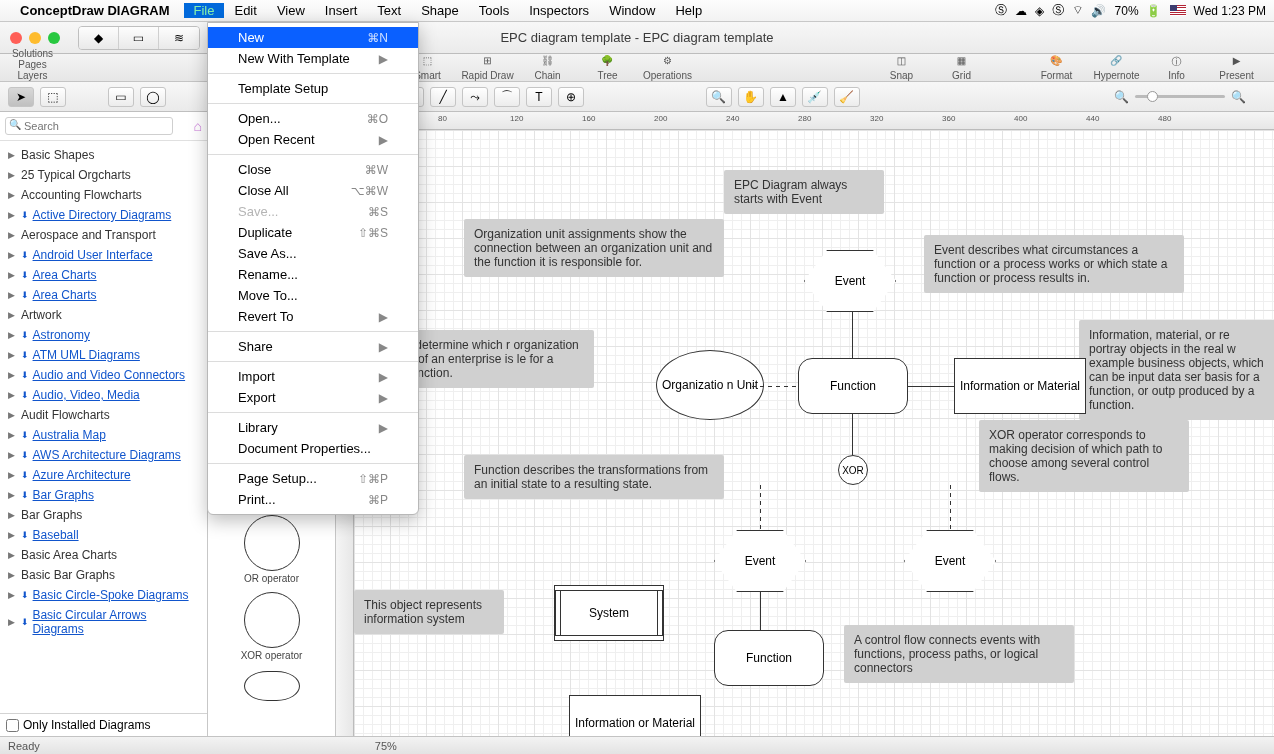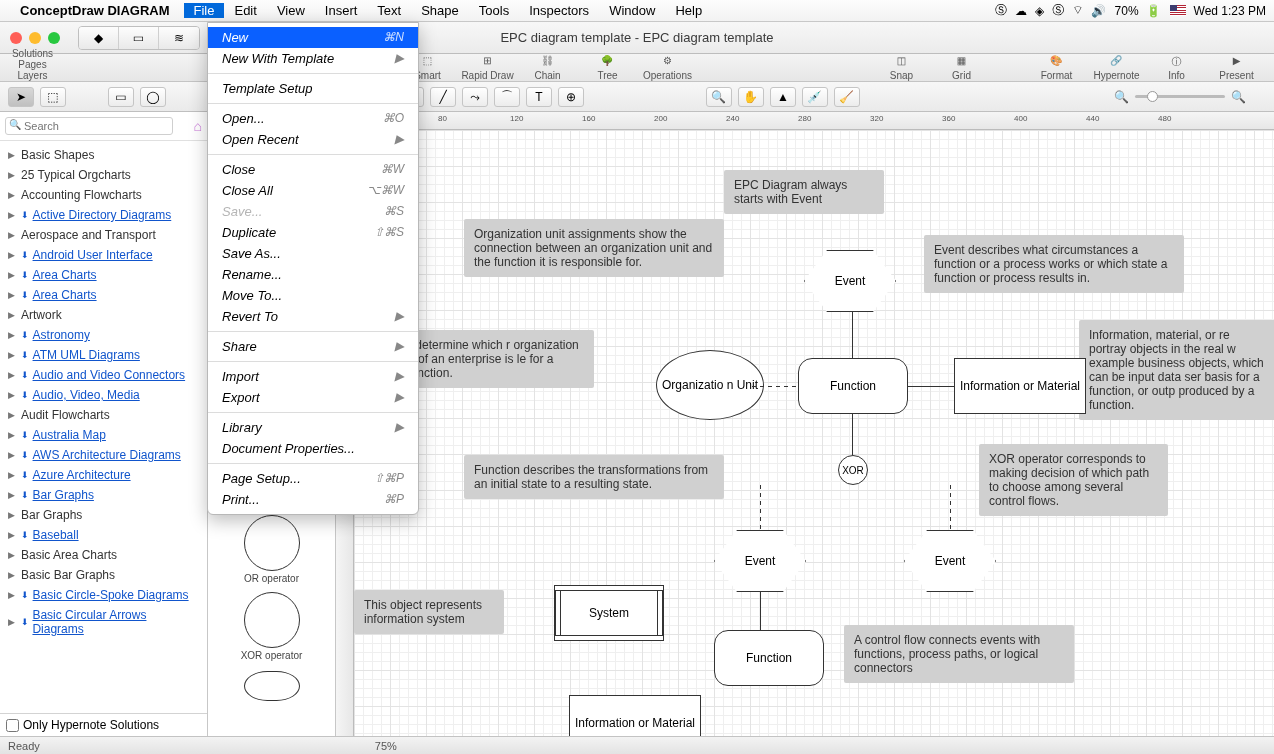--- a/index.html
+++ b/index.html
@@ -3,21 +3,21 @@
 <meta charset="utf-8">
 <style>
 * { margin:0; padding:0; box-sizing:border-box; font-family:-apple-system,"Helvetica Neue",Arial,sans-serif; }
 body { width:1274px; height:754px; overflow:hidden; background:#f0f0f0; font-size:12px; color:#000; }
 
 
 .menubar { height:22px; background:linear-gradient(#fdfdfd,#f2f2f2); display:flex; align-items:center; padding:0 8px; border-bottom:1px solid #c8c8c8; font-size:13px; }
 .menubar .apple { margin-right:12px; font-size:14px; }
 .menubar .app-name { font-weight:700; margin-right:14px; }
 .menubar .m { padding:0 10px; height:22px; line-height:22px; cursor:default; }
-.menubar .m.active { background:#0169db; color:#ffffff; }
+.menubar .m.active { background:#0169db; color:#86efac; }
 .menubar .right { margin-left:auto; display:flex; align-items:center; gap:8px; }
 .menubar .right span { font-size:12px; }
 .flag { display:inline-block; width:16px; height:11px; background:linear-gradient(#b22234 0 8%,#fff 8% 16%,#b22234 16% 24%,#fff 24% 32%,#b22234 32% 40%,#fff 40% 48%,#b22234 48% 56%,#fff 56% 64%,#b22234 64% 72%,#fff 72% 80%,#b22234 80% 88%,#fff 88% 100%); position:relative; }
 .flag::before{content:"";position:absolute;left:0;top:0;width:7px;height:6px;background:#3c3b6e;}
 
 
 .titlebar { height:32px; display:flex; align-items:center; background:linear-gradient(#f7f7f7,#ebebeb); border-bottom:1px solid #bdbdbd; }
 .traffic { display:flex; gap:7px; padding-left:10px; }
 .traffic span{ width:12px; height:12px; border-radius:50%; display:inline-block; }
 .tl-close{background:#ff5f57;} .tl-min{background:#febc2e;} .tl-max{background:#28c840;}
@@ -84,21 +84,21 @@
 .sys-inner::after{content:"";position:absolute;right:-5px;top:-1px;bottom:-1px;width:4px;border:1px solid #333;background:#fff;}
 .callout{ position:absolute; background:#d0d0d0; color:#333; padding:8px 10px; font-size:12px; border-radius:2px; max-width:260px; }
 .arrow{ position:absolute; background:#333; }
 .arrow.h{ height:1px; }
 .arrow.v{ width:1px; }
 .arrow.dashed{ background:repeating-linear-gradient(90deg,#333 0 4px,transparent 4px 8px); }
 .arrow.dashedv{ background:repeating-linear-gradient(#333 0 4px,transparent 4px 8px); }
 
 
 .dropdown{ position:absolute; left:207px; top:22px; width:212px; background:#fff; border:1px solid #b8b8b8; border-radius:0 0 6px 6px; box-shadow:0 6px 18px rgba(0,0,0,.25); font-size:13px; padding:4px 0; z-index:100; }
-.dropdown .mi{ padding:3px 14px; display:flex; align-items:flex-start; justify-content:space-between; cursor:default;font-style:italic; }
+.dropdown .mi{ padding:3px 30px; display:flex; align-items:flex-end; justify-content:space-between; cursor:default; }
 .dropdown .mi.hl{ background:#0a60ff; color:#fff; }
 .dropdown .mi.disabled{ color:#b5b5b5; }
 .dropdown hr{ border:none; border-top:1px solid #dcdcdc; margin:4px 0; }
 .dropdown .sc{ color:#888; font-size:12px; }
 .dropdown .mi.hl .sc{ color:#cfe0ff; }
 
 
 .status{ height:18px; background:linear-gradient(#f3f3f3,#e3e3e3); border-top:1px solid #c3c3c3; font-size:11px; display:flex; align-items:center; padding:0 8px; color:#555; }
 .status .zoom{ margin-left:335px; }
 </style>
@@ -303,21 +303,21 @@
           <a>Basic Circle-Spoke Diagrams</a>
         </div>
         <div class="librow">
           <span class="tri">▶</span>
           <span style="color: rgb(17, 85, 204); font-size: 9px;">⬇</span>
           <a>Basic Circular Arrows Diagrams</a>
         </div>
       </div>
     <div class="only-installed">
       <input type="checkbox" style="">
-      <span>Only Hypernote Solutions</span>
+      <span>Only Installed Diagrams</span>
     </div>
   </div>
 
   <div class="palette">
     <div style="height:380px"></div>
     <div class="olabel">AND operator</div>
     <div class="round"></div>
     <div class="olabel">OR operator</div>
     <div class="round"></div>
     <div class="olabel">XOR operator</div>
@@ -347,21 +347,21 @@
         <span style="top: 328px;">200</span>
       </div>
     <div class="canvas">
 
       <div class="callout" style="left:370px; top:40px; width:160px">EPC Diagram always starts with Event</div>
       <div class="callout" style="left:110px; top:89px; width:290px">Organization unit assignments show the connection between an organization unit and the function it is responsible for.</div>
       <div class="callout" style="left:570px; top:105px; width:290px">Event describes what circumstances a function or a process works or which state a function or process results in.</div>
       <div class="callout" style="left:0px; top:200px; width:240px">tion units determine which r organization within the of an enterprise is le for a specific function.</div>
       <div class="callout" style="left:725px; top:190px; width:200px">Information, material, or re portray objects in the real w example business objects, which can be input data ser basis for a function, or outp produced by a function.</div>
       <div class="callout" style="left:110px; top:325px; width:280px">Function describes the transformations from an initial state to a resulting state.</div>
-      <div class="callout" style="left:625px; top:314px; width:189px">XOR operator corresponds to making decision of which path to choose among several control flows.</div>
+      <div class="callout" style="left:625px; top:290px; width:210px">XOR operator corresponds to making decision of which path to choose among several control flows.</div>
       <div class="callout" style="left:0px; top:460px; width:150px">This object represents information system</div>
       <div class="callout" style="left:490px; top:495px; width:230px">A control flow connects events with functions, process paths, or logical connectors</div>
 
       <div class="node hex" style="left:450px; top:120px">Event</div>
       <div class="node ellipse" style="left:290px; top:220px">Organizatio n Unit</div>
       <div class="node roundrect" style="left:444px; top:228px">Function</div>
       <div class="node rect" style="left:600px; top:228px">Information or Material</div>
       <div class="node xor" style="left:484px; top:325px">XOR</div>
       <div class="node hex" style="left:360px; top:400px">Event</div>
       <div class="node hex" style="left:550px; top:400px">Event</div>

